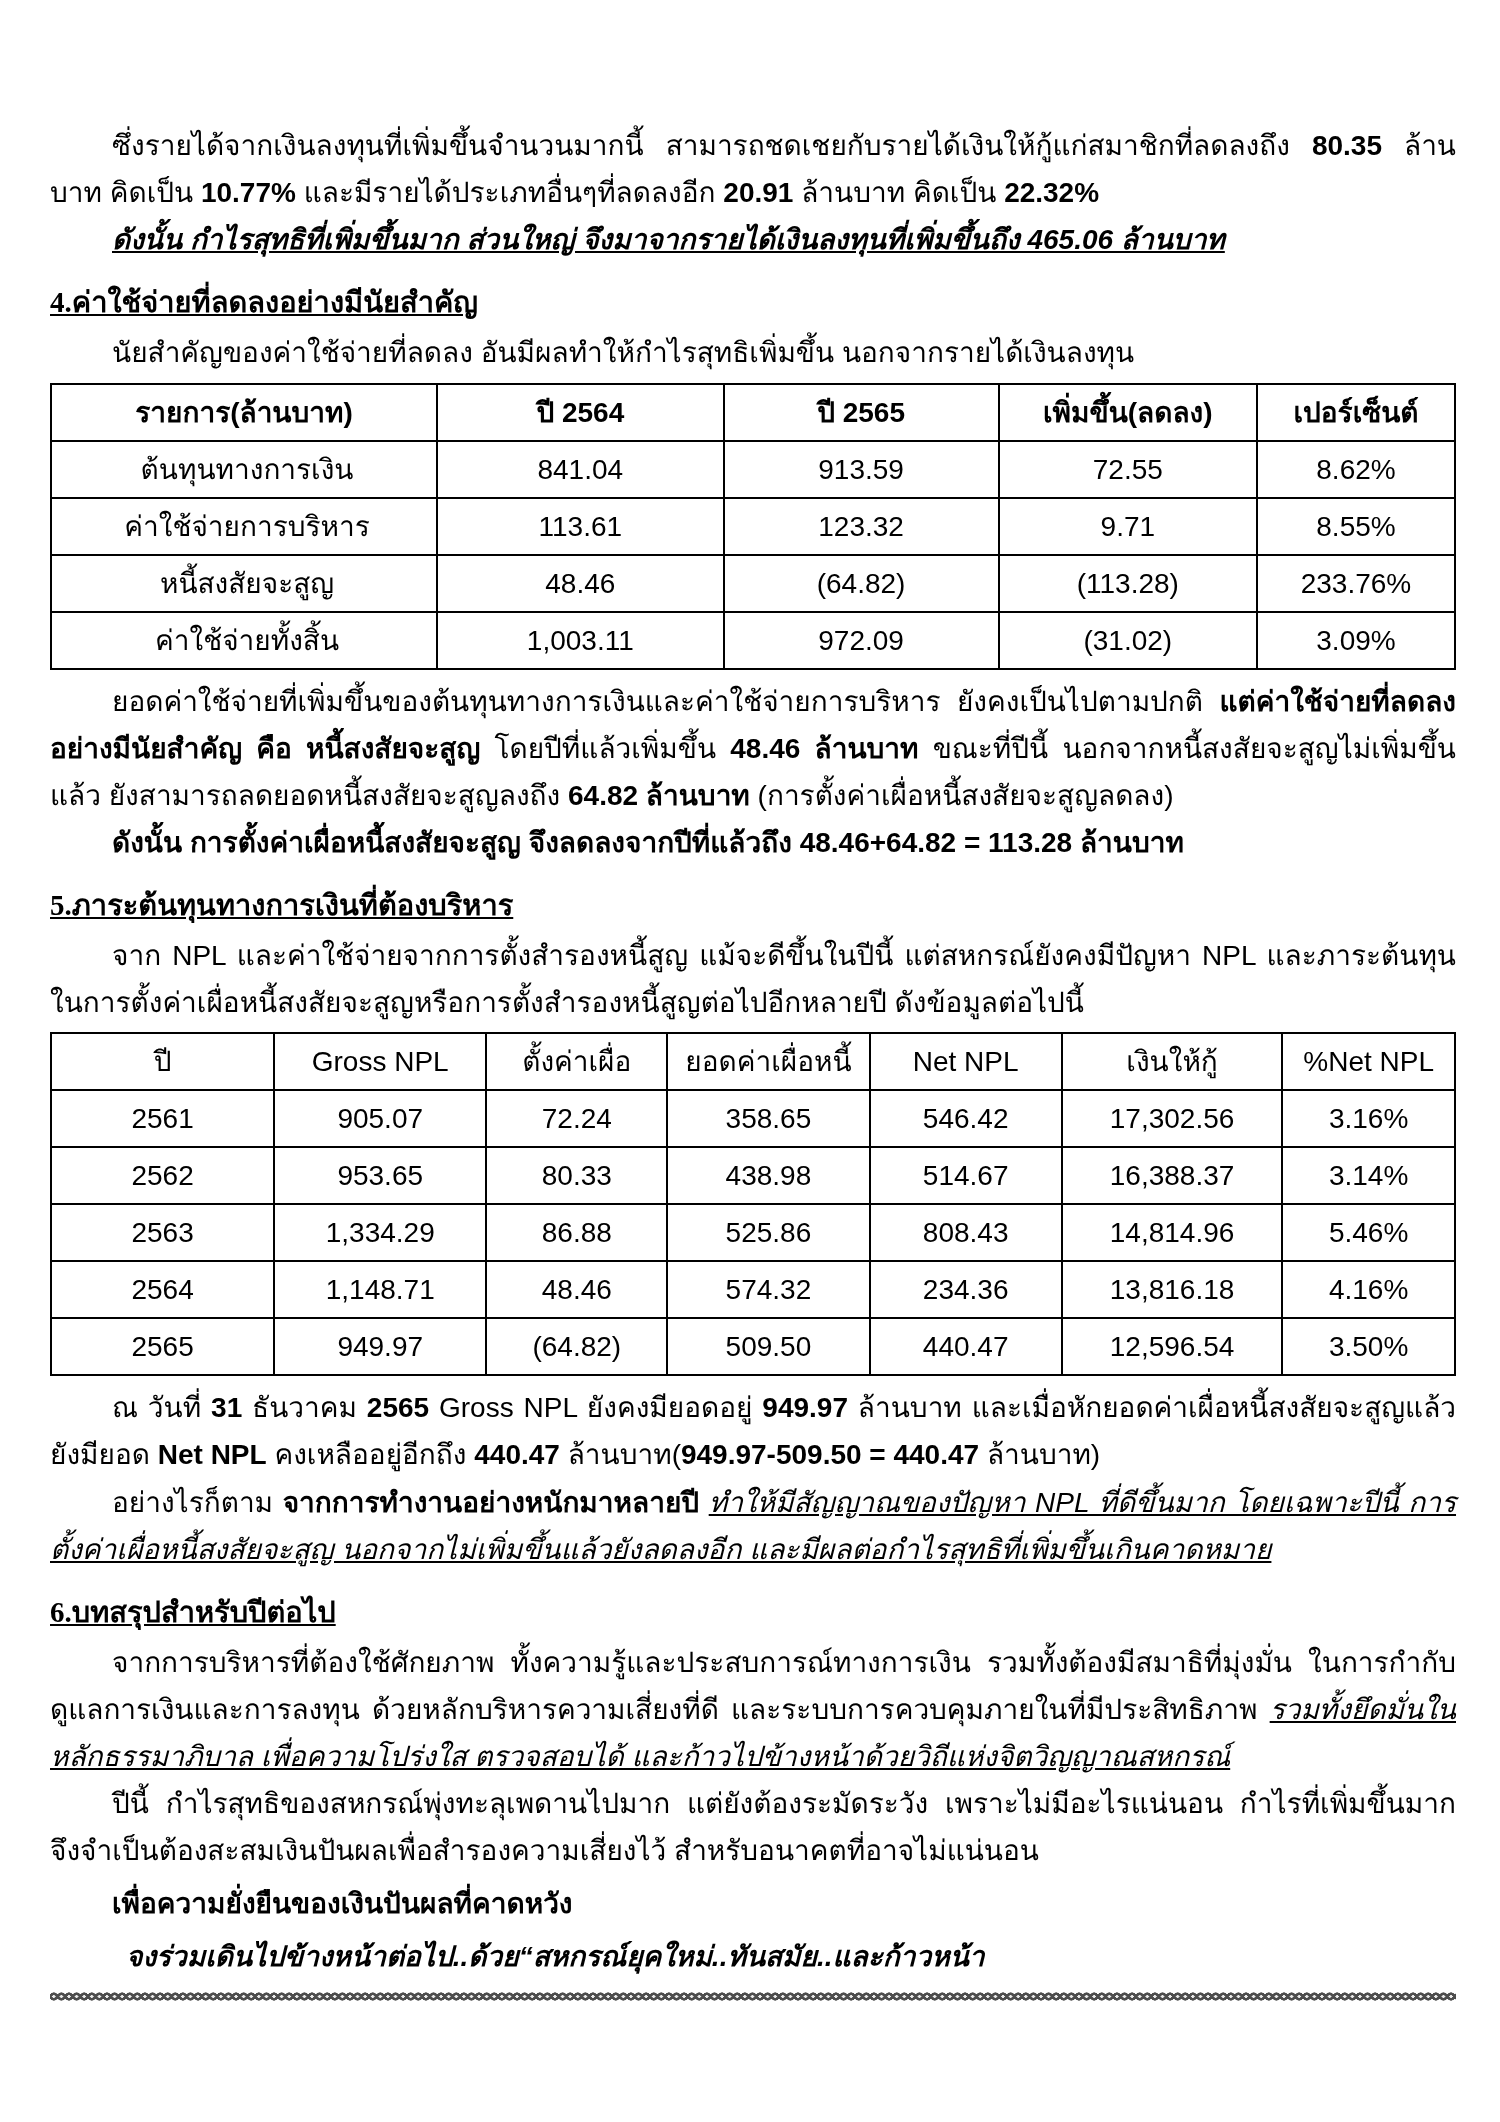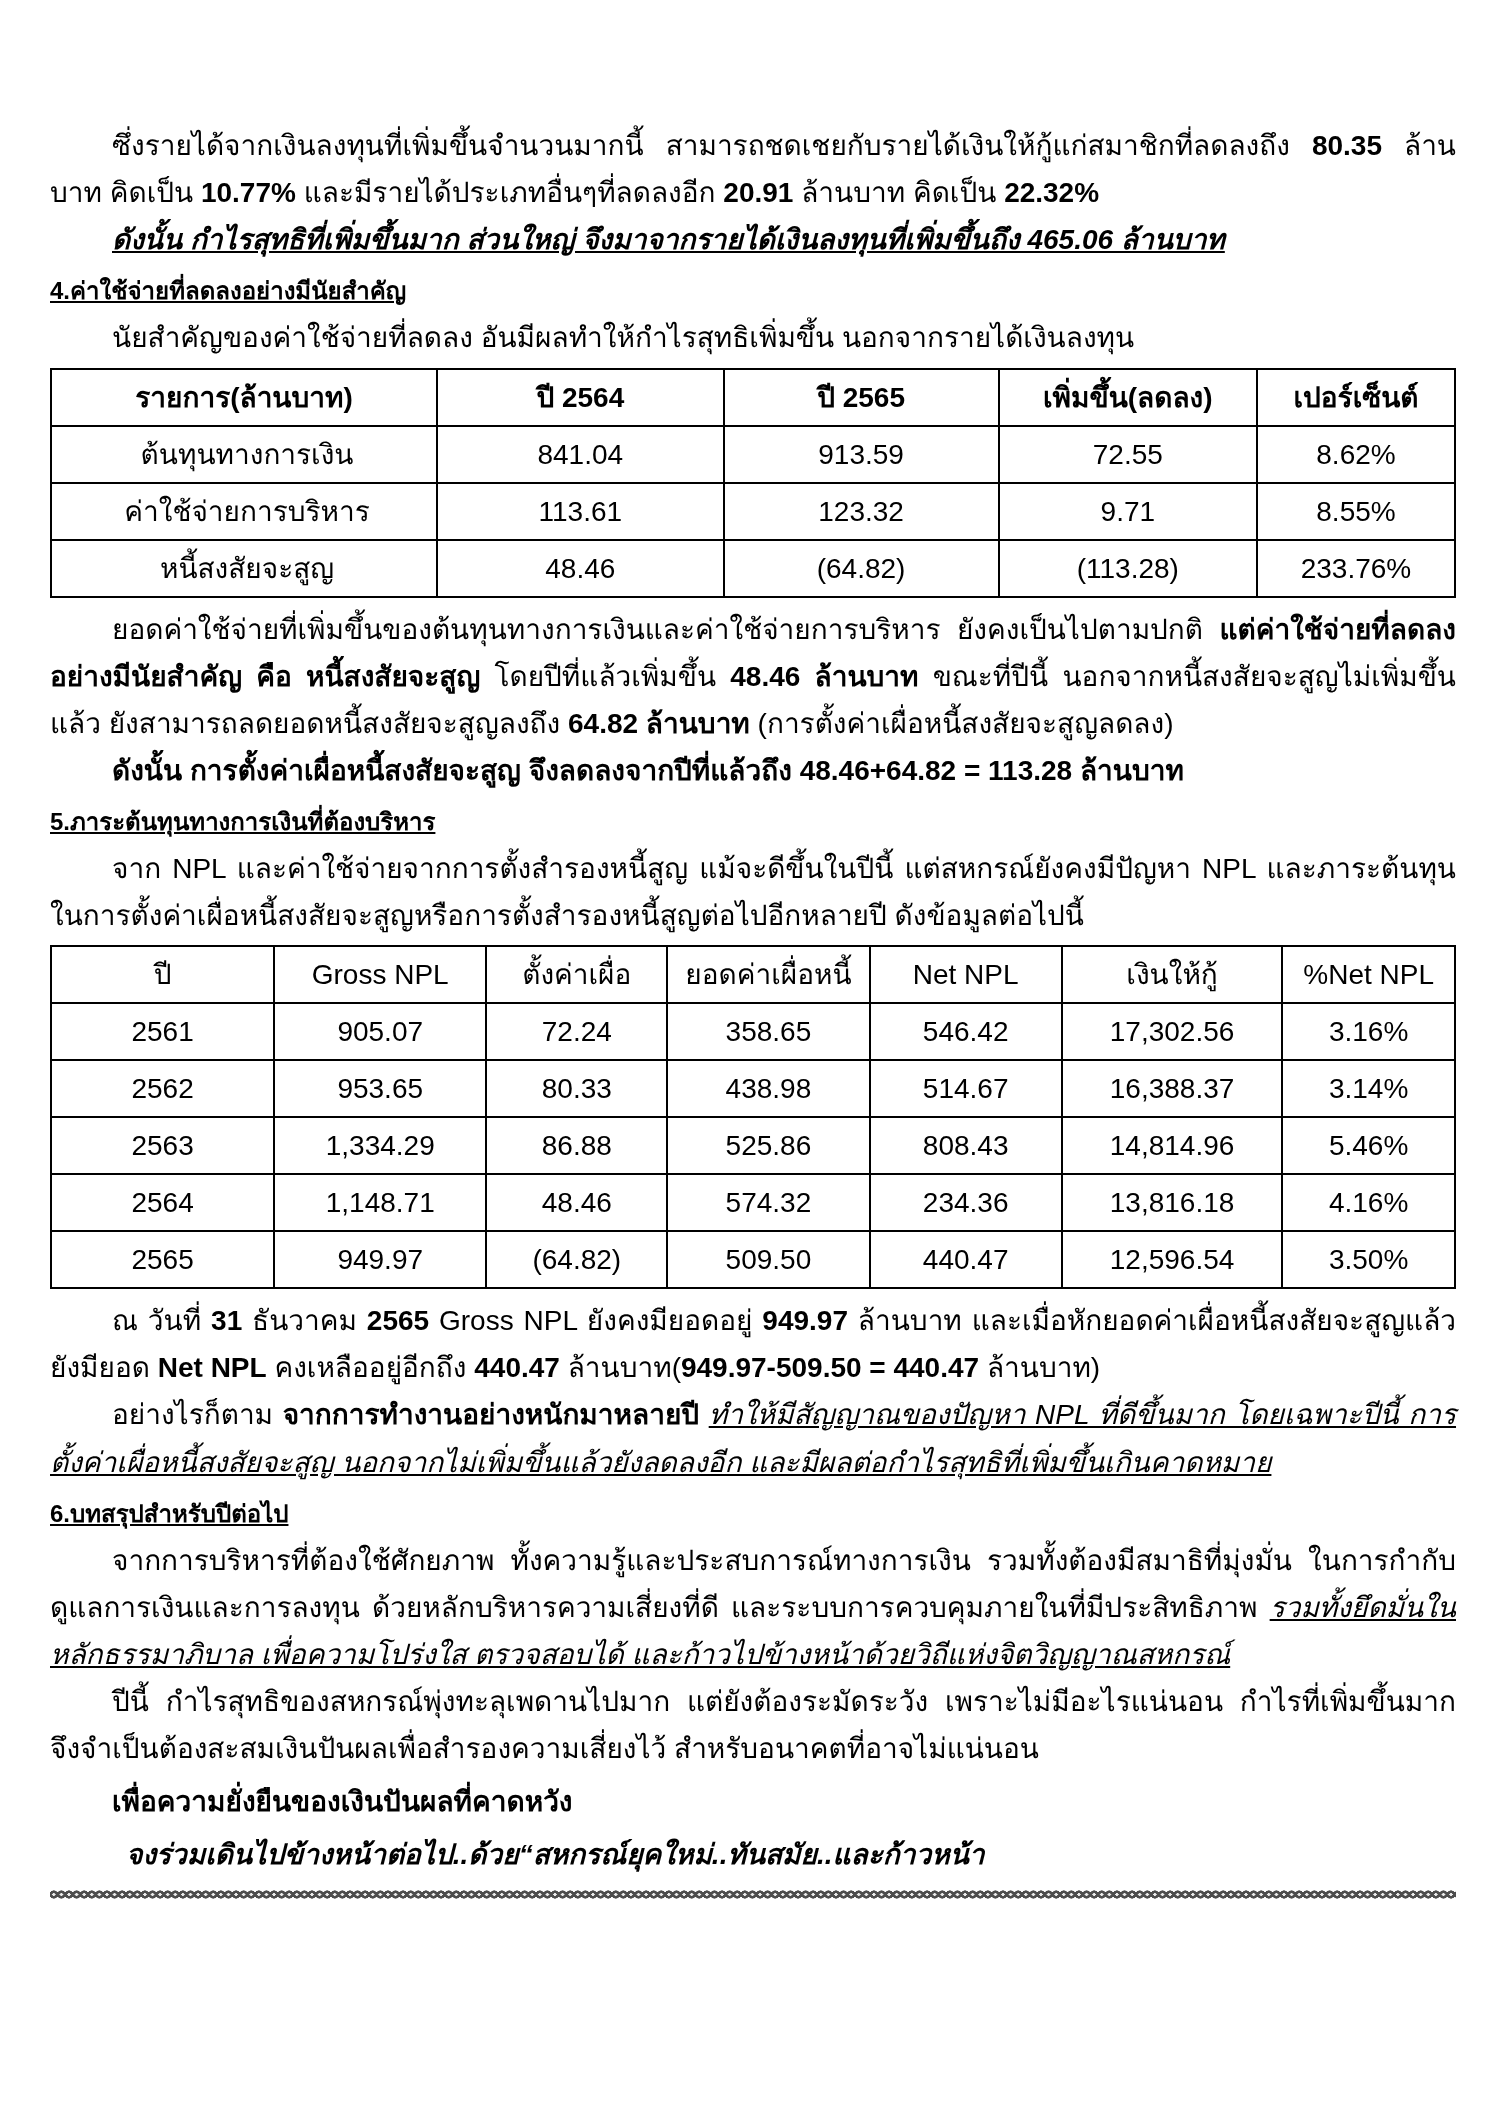--- a/index.html
+++ b/index.html
@@ -20,25 +20,26 @@
     line-height: 1.68;
   }
   .para { margin: 0; text-align: justify; }
   .indent { text-indent: 62px; }
   .indent-lg { text-indent: 76px; }
   .b { font-weight: bold; }
   .i { font-style: italic; }
   .u { text-decoration: underline; }
   .i.u, .iu { font-style: italic; text-decoration: underline; }
   .sec-heading {
-    font-size: 24px;
+    font-size: 29px;
     font-weight: bold;
     text-decoration: underline;
-    margin: 9px 0 4px 0;
+    margin: 16px 0 4px 0;
     line-height: 1.6;
+    font-family: Liberation Serif, serif;
   }
   table {
     border-collapse: collapse;
     width: 100%;
     margin: 6px 0 8px 0;
     table-layout: fixed;
   }
   th, td {
     border: 2px solid #000000;
     text-align: center;
@@ -104,20 +105,27 @@
           <td>123.32</td>
           <td>9.71</td>
           <td>8.55%</td>
         </tr>
         <tr>
           <td class="left">หนี้สงสัยจะสูญ</td>
           <td>48.46</td>
           <td>(64.82)</td>
           <td>(113.28)</td>
           <td>233.76%</td>
+        </tr>
+        <tr>
+          <td class="left">ค่าใช้จ่ายทั้งสิ้น</td>
+          <td>1,003.11</td>
+          <td>972.09</td>
+          <td>(31.02)</td>
+          <td>3.09%</td>
         </tr>
       </tbody>
   </table>
 
   <p class="para indent"><span>ยอดค่าใช้จ่ายที่เพิ่มขึ้นของต้นทุนทางการเงินและค่าใช้จ่ายการบริหาร ยังคงเป็นไปตามปกติ </span><span class="b">แต่ค่าใช้จ่ายที่ลดลงอย่างมีนัยสำคัญ คือ หนี้สงสัยจะสูญ </span><span>โดยปีที่แล้วเพิ่มขึ้น </span><span class="b">48.46 ล้านบาท </span><span>ขณะที่ปีนี้ นอกจากหนี้สงสัยจะสูญไม่เพิ่มขึ้นแล้ว ยังสามารถลดยอดหนี้สงสัยจะสูญลงถึง </span><span class="b">64.82 ล้านบาท </span><span>(การตั้งค่าเผื่อหนี้สงสัยจะสูญลดลง)</span></p>
 
 
   <p class="para indent b">ดังนั้น การตั้งค่าเผื่อหนี้สงสัยจะสูญ จึงลดลงจากปีที่แล้วถึง 48.46+64.82 = 113.28 ล้านบาท</p>
 
   <h2 class="sec-heading">5.ภาระต้นทุนทางการเงินที่ต้องบริหาร</h2>

